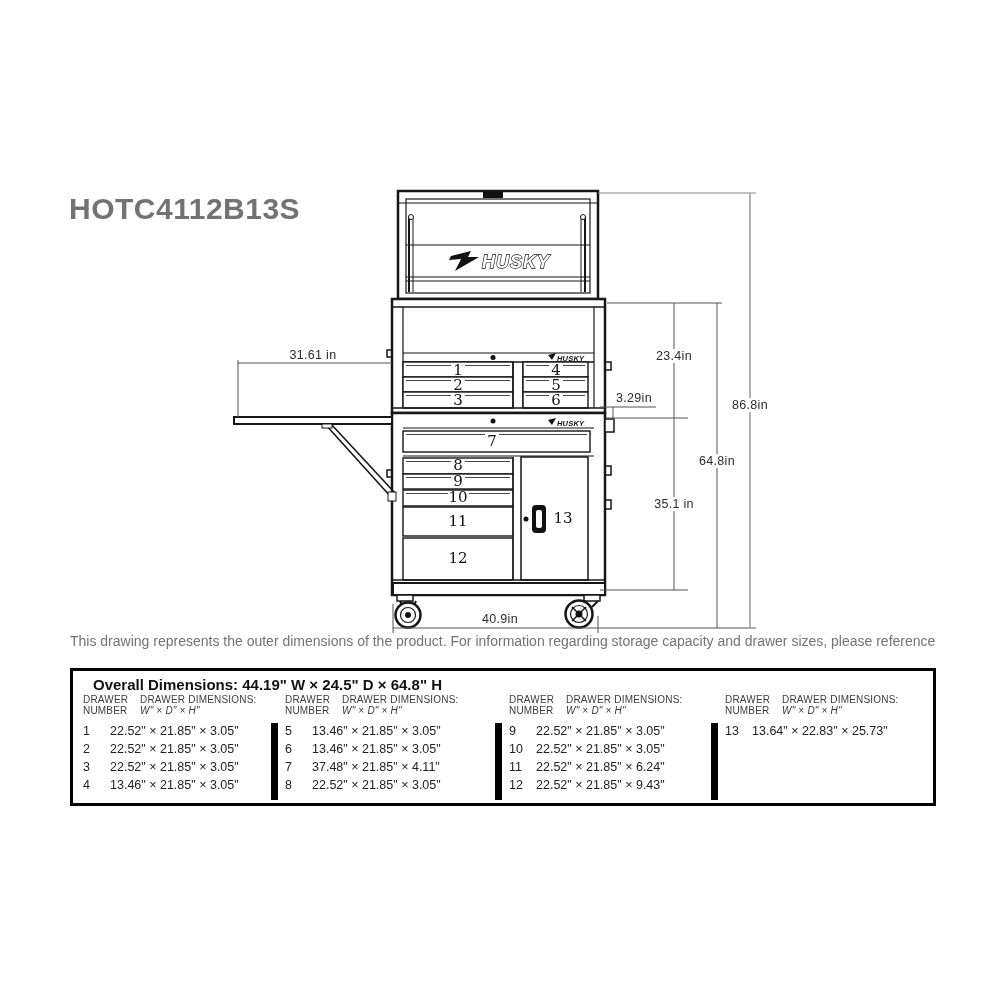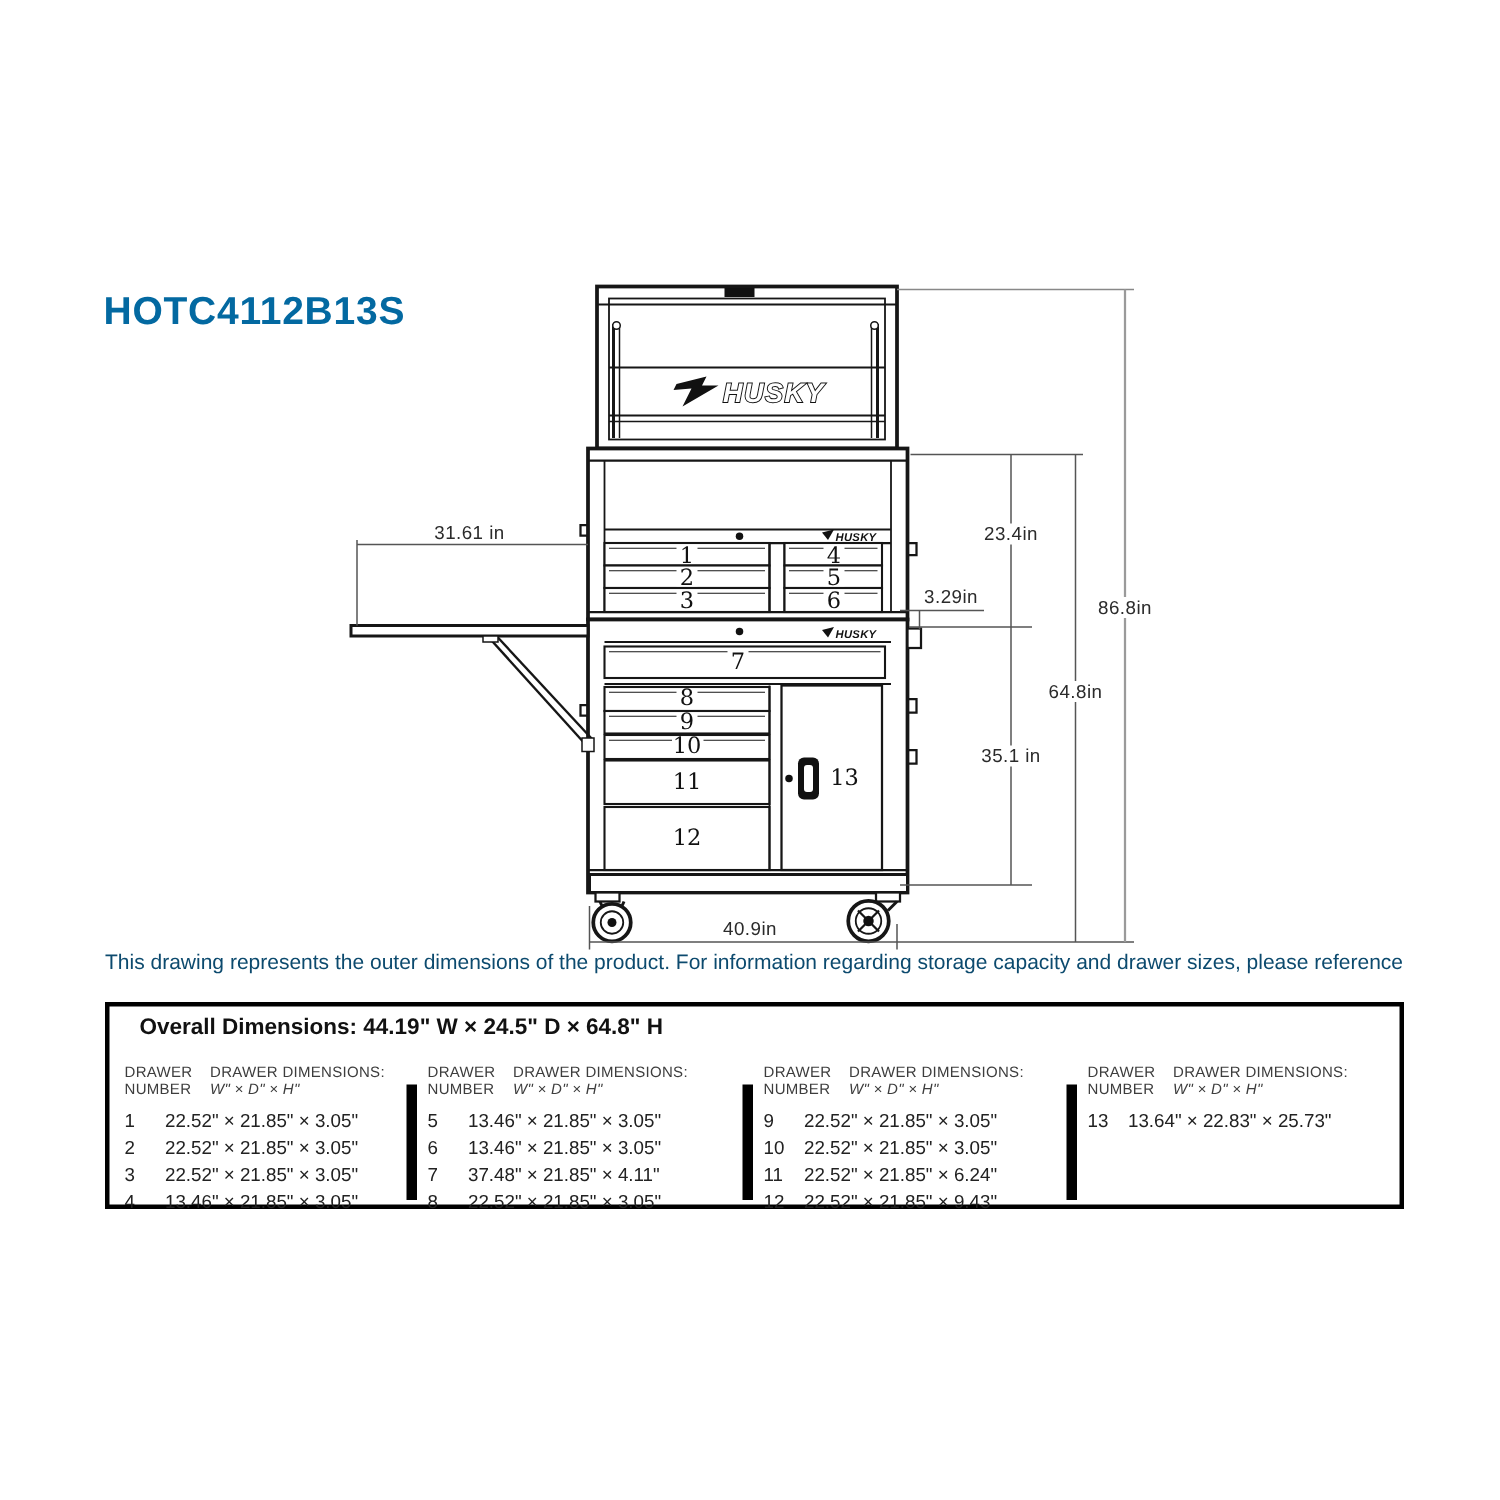--- a/index.html
+++ b/index.html
@@ -1,39 +1,39 @@
 <!DOCTYPE html>
 <html><head>
 <meta charset="utf-8">
 <style>
   html,body{margin:0;padding:0;background:#fff;}
   #canvas{position:relative;width:1000px;height:1000px;background:#fff;overflow:hidden;
           font-family:"Liberation Sans",sans-serif;}
   
-  #model-title{position:absolute;left:69px;top:192px;font-size:26px;font-weight:bold;
-               color:#0369a1;letter-spacing:.5px;}
+  #model-title{position:absolute;left:69px;top:192px;font-size:30px;font-weight:bold;
+               color:#737373;letter-spacing:.5px;}
   
   #drawing{position:absolute;left:0;top:0;}
   .ln{stroke:#161616;fill:none;}
   .fr{fill:#fff;stroke:#161616;}
   .dim{stroke:#555;stroke-width:1;fill:none;}
   .dimtext{font:12.5px "Liberation Sans",sans-serif;fill:#2b2b2b;text-anchor:middle;letter-spacing:.3px;}
   .halo{fill:#fff;}
   .dnum{font:15px "DejaVu Serif",serif;fill:#111;text-anchor:middle;}
   .biglogo{font:italic bold 18px "Liberation Sans",sans-serif;fill:#fff;stroke:#111;
            stroke-width:1.3px;paint-order:stroke;letter-spacing:1px;}
   .minilogo{font:italic bold 7.5px "Liberation Sans",sans-serif;fill:#111;letter-spacing:.2px;}
   
-  #note{position:absolute;left:70px;top:633px;width:900px;font-size:14px;color:#0c4a6e;
+  #note{position:absolute;left:70px;top:633px;width:900px;font-size:14px;color:#737373;
         line-height:1.18;white-space:nowrap;}
   
   #spec-table{position:absolute;left:70px;top:668px;width:860px;height:132px;
               border:3px solid #000;background:#fff;}
   #overall-dims{position:absolute;left:20px;top:5px;font-size:15px;font-weight:bold;color:#111;}
-  .tg{position:absolute;top:39px;width:205px;}
+  .tg{position:absolute;top:23px;width:205px;}
   .th{display:flex;font-size:10px;color:#3d3d3d;letter-spacing:.2px;line-height:11px;}
   .th .hc1{width:57px;flex:none;}
   .th .ital{font-style:italic;}
   .rows{position:absolute;top:28px;left:0;}
   .tr{display:flex;height:18px;align-items:center;font-size:12.5px;color:#222;}
   .tn{width:27px;flex:none;}
   .td{white-space:nowrap;}
   .vdiv{position:absolute;top:52px;bottom:3px;width:7px;background:#000;}
 </style>
 </head>

